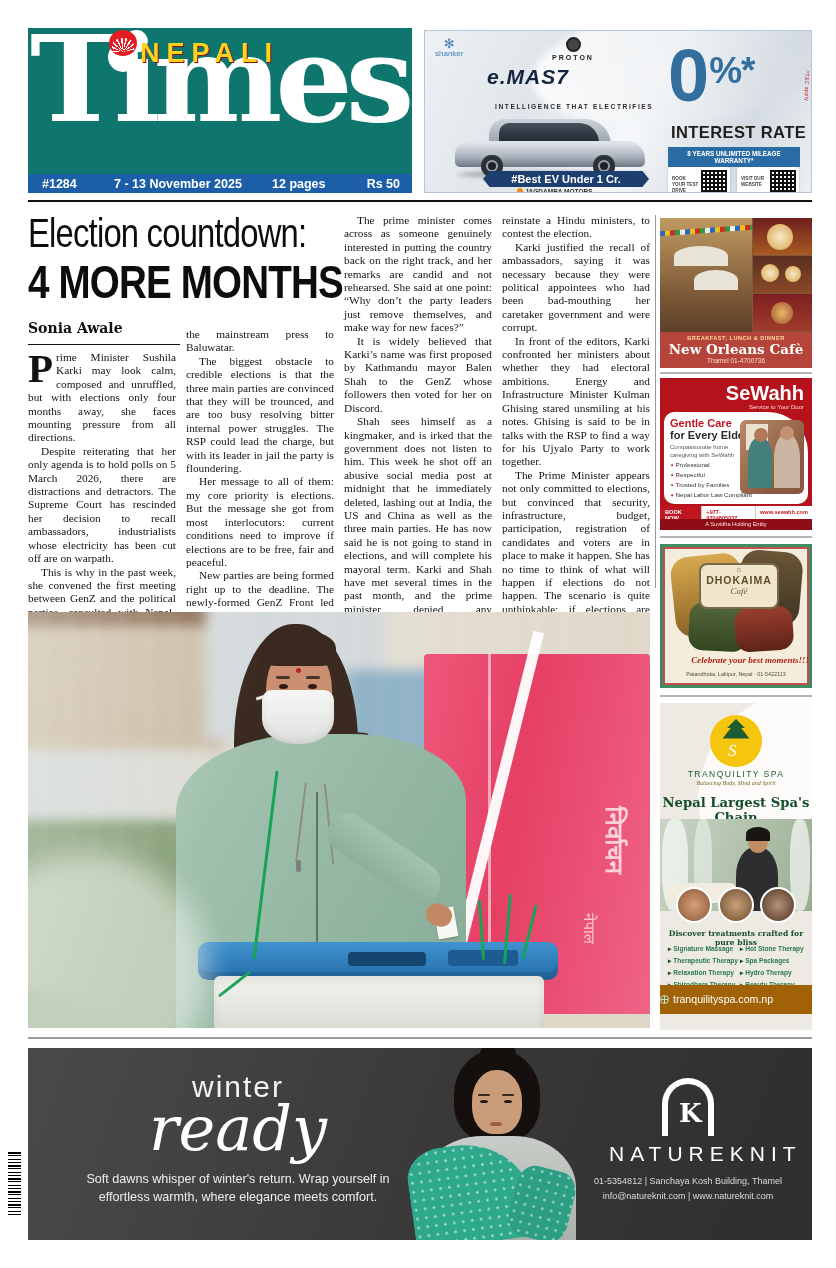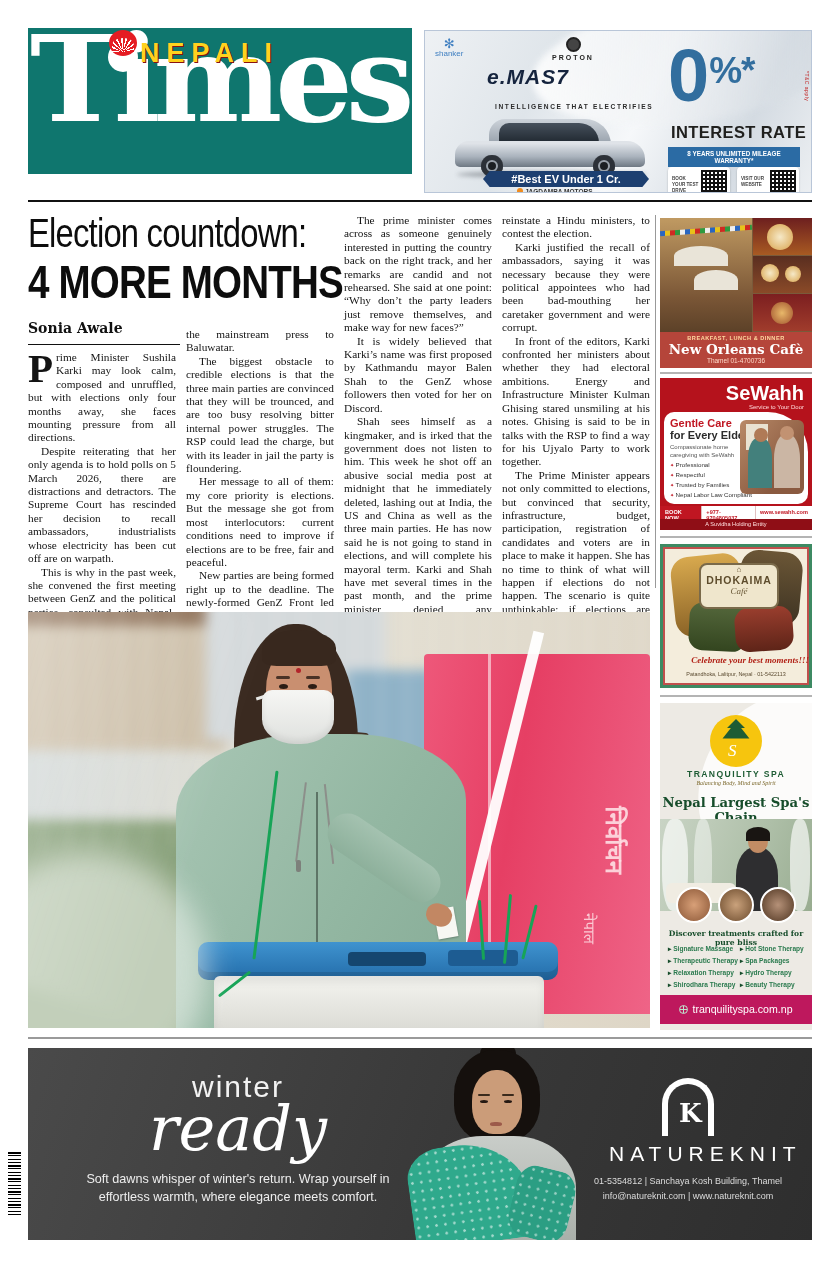--- a/index.html
+++ b/index.html
@@ -192,38 +192,38 @@
   #ad-dk .bn { font-size:10.5px; font-weight:800; letter-spacing:1px; color:#5d4c2c; }
   #ad-dk .cf { font-size:9px; font-style:italic; font-family:"Liberation Serif", serif; color:#6b5a38; }
   #ad-dk .slogan { position:absolute; left:0; top:108px; width:100%; text-align:right; font-size:9px; font-weight:bold; font-style:italic; color:#b22318; font-family:"Liberation Serif", serif; }
   #ad-dk .ct { position:absolute; left:0; top:124px; width:100%; text-align:center; font-size:5.4px; color:#5a4a30; }
   
   #ad-spa { top:703px; height:327px; background:#edeae4; }
   #ad-spa .leaf { position:absolute; right:-30px; top:-10px; width:140px; height:180px; border-radius:50%; background:rgba(255,255,255,.8); transform:rotate(24deg); }
   #ad-spa .sun { position:absolute; left:50px; top:12px; width:52px; height:52px; border-radius:50%; background:#f6c50e; }
   #ad-spa .pagoda { position:absolute; left:60px; top:16px; width:32px; height:26px; background:#1e5c34; clip-path:polygon(50% 0,78% 35%,66% 35%,92% 75%,8% 75%,34% 35%,22% 35%); }
   #ad-spa .swan { position:absolute; left:68px; top:38px; font-family:"Liberation Serif", serif; font-size:17px; font-style:italic; color:#fff; }
-  #ad-spa .brand { position:absolute; left:0; top:66px; width:100%; text-align:center; font-size:8.6px; font-weight:bold; letter-spacing:1.4px; color:#1e5c34; }
+  #ad-spa .brand { position:absolute; left:0; top:66px; width:100%; text-align:center; font-size:8.6px; font-weight:normal; letter-spacing:1.4px; color:#1e5c34; }
   #ad-spa .tg { position:absolute; left:0; top:77px; width:100%; text-align:center; font-size:6px; font-style:italic; color:#7d6a2e; font-family:"Liberation Serif", serif; }
   #ad-spa .hl { position:absolute; left:0; top:92px; width:100%; text-align:center; font-size:13.2px; font-weight:800; color:#174d2b; font-family:"DejaVu Serif", serif; }
   #ad-spa .ph { position:absolute; left:0; top:116px; width:152px; height:92px; background:linear-gradient(110deg,#c9d4c5,#aebfa8 60%,#98ac90); overflow:hidden; }
   #ad-spa .drape { position:absolute; top:0; width:26px; height:100%; background:rgba(255,255,255,.65); border-radius:40%; }
   #ad-spa .ther { position:absolute; right:34px; top:28px; width:42px; height:64px; border-radius:45% 45% 10px 10px; background:#2e2e30; }
   #ad-spa .thead { position:absolute; right:44px; top:12px; width:20px; height:22px; border-radius:50%; background:#c28c64; }
   #ad-spa .thair { position:absolute; right:42px; top:8px; width:24px; height:14px; border-radius:50% 50% 0 0; background:#191512; }
   #ad-spa .table { position:absolute; left:6px; top:64px; width:70px; height:20px; border-radius:6px; background:#f0ece2; }
   #ad-spa .circ { position:absolute; top:184px; width:36px; height:36px; border-radius:50%; border:2px solid #fff; }
   #ad-spa .c1 { left:16px; background:radial-gradient(#d8a078,#8a5636); }
   #ad-spa .c2 { left:58px; background:radial-gradient(#caa27c,#6b4a2c); }
   #ad-spa .c3 { left:100px; background:radial-gradient(#b59178,#4e3420); }
   #ad-spa .tt { position:absolute; left:0; top:226px; width:100%; text-align:center; font-size:7.6px; font-weight:800; color:#174d2b; font-family:"DejaVu Serif", serif; }
   #ad-spa .list { position:absolute; top:240px; font-size:6.6px; font-weight:bold; color:#2a7a4e; line-height:12px; }
   #ad-spa .ll { left:8px; } #ad-spa .lr { left:80px; }
   #ad-spa .list div:before { content:"▸ "; color:#174d2b; }
-  #ad-spa .bar { position:absolute; left:0; top:292px; width:100%; height:29px; background:#be185d; color:#fff; text-align:center; font-size:10.6px; line-height:29px; }
+  #ad-spa .bar { position:absolute; left:0; top:282px; width:100%; height:29px; background:#a16207; color:#fff; font-size:10.6px; line-height:29px; }
   #ad-spa .globe { display:inline-block; width:9px; height:9px; border-radius:50%; border:1px solid #bfe3cd; margin-right:4px; vertical-align:-1px;
     background:linear-gradient(90deg,transparent 45%,#bfe3cd 45% 55%,transparent 55%),linear-gradient(0deg,transparent 45%,#bfe3cd 45% 55%,transparent 55%); }
 
   
   #bottom-ad { left:28px; top:1048px; width:784px; height:192px; background:linear-gradient(110deg,#4a4a4a,#383838 55%,#2e2e2e); overflow:hidden; color:#fff; }
   .winter { position:absolute; left:60px; top:22px; width:300px; text-align:center; font-weight:300; font-size:30px; letter-spacing:2px; color:#f2f2f2; }
   .ready { position:absolute; left:40px; top:44px; width:340px; text-align:center; font-family:"DejaVu Serif", serif; font-style:italic; font-size:62px; color:#fff; }
   .winter-copy { position:absolute; left:40px; top:122px; width:340px; text-align:center; font-size:12.6px; line-height:1.45; color:#eee; }
   
   .model { position:absolute; left:364px; top:0; width:210px; height:192px; }
@@ -256,20 +256,26 @@
 <div id="page">
 
   <div class="abs" id="masthead">
     <div id="brand-main">Times</div>
     <div class="moon-icon">
         <div class="c1"></div>
         <div class="c2"></div>
         <div class="rays"></div>
       </div>
     <div id="brand-top">NEPALI</div>
+  </div>
+  <div class="abs" id="issue-bar">
+    <span style="left:14px">#1284</span>
+    <span style="left:86px">7 - 13 November 2025</span>
+    <span style="left:244px">12 pages</span>
+    <span style="right:12px">Rs 50</span>
   </div>
 
   <div class="abs" id="top-ad">
     <div class="swoosh"></div>
     <div class="abs shanker"><div class="flake">✻</div><span>shanker</span></div>
     <div class="abs proton">
         <div class="emblem"></div>
         <div class="pname">PROTON</div>
       </div>
     <div class="abs emas-name">e.MAS7</div>

